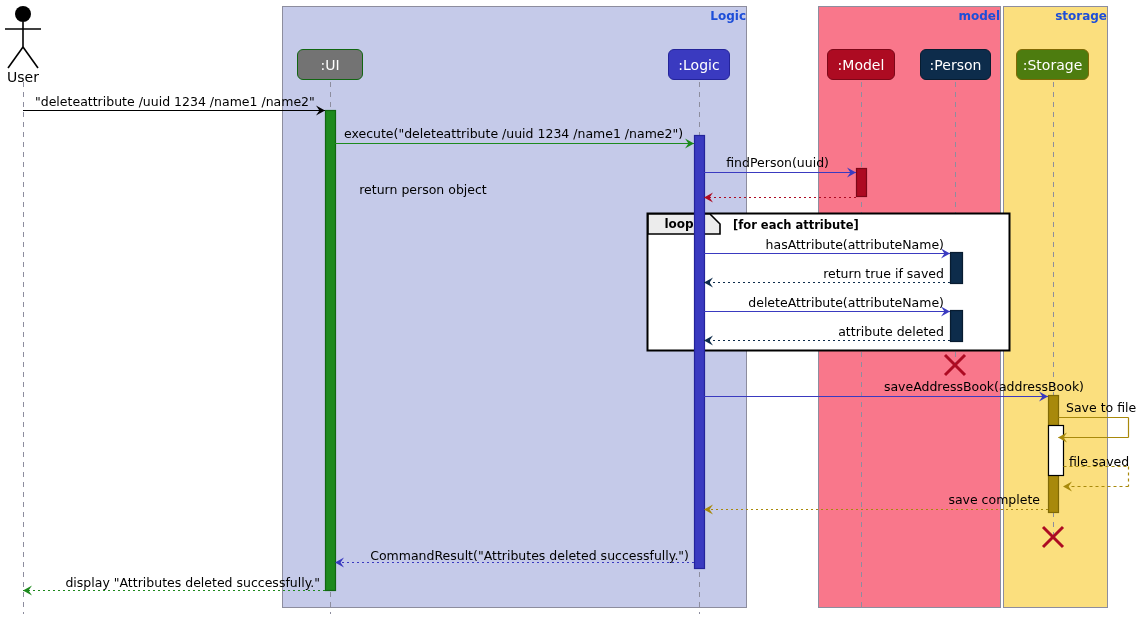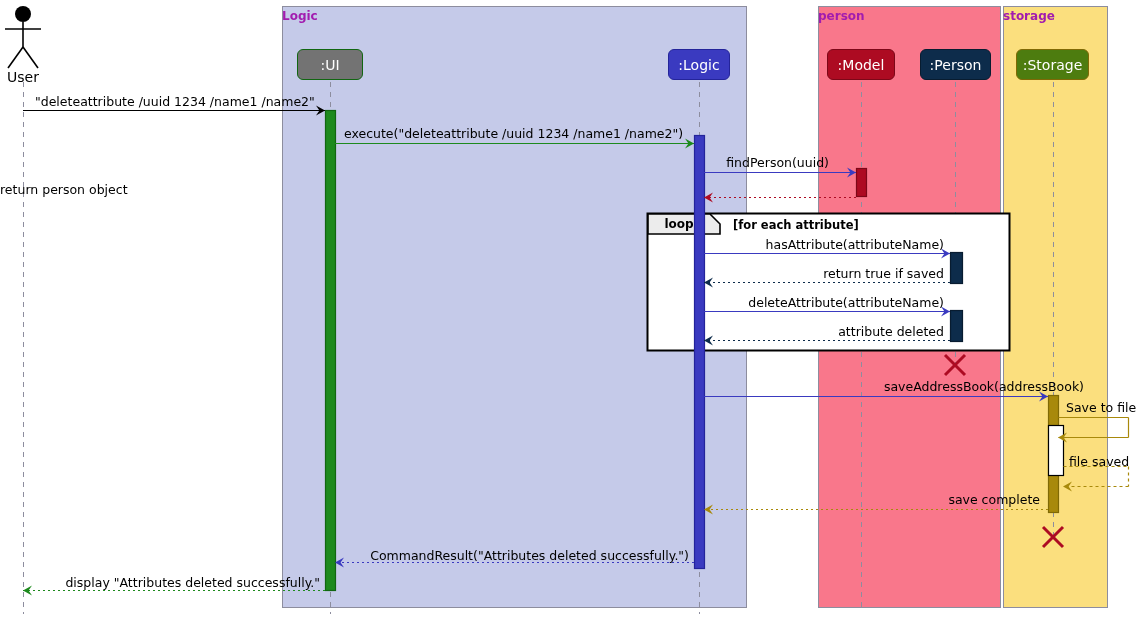--- a/index.html
+++ b/index.html
@@ -1,19 +1,19 @@
 <!DOCTYPE html>
 <html><head>
 <meta charset="utf-8">
 <style>
   html,body{margin:0;padding:0;background:#ffffff;}
   body{font-family:"DejaVu Sans","Liberation Sans",sans-serif;}
   #diagram{position:relative;width:1145px;height:619px;overflow:hidden;background:#fff;}
   #svg-layer{position:absolute;left:0;top:0;width:1145px;height:619px;}
-  .grp-title{position:absolute;font-weight:bold;font-size:12px;color:#a21caf;text-align:left;}
+  .grp-title{position:absolute;font-weight:bold;font-size:12px;color:#1d4ed8;text-align:right;}
   .participant{position:absolute;border-radius:6px;color:#fff;font-size:14px;
     display:flex;align-items:center;justify-content:center;box-sizing:border-box;}
   .msg-label{position:absolute;font-size:12.5px;color:#000;white-space:nowrap;}
   .actor-label{position:absolute;font-size:14px;color:#000;white-space:nowrap;}
   .frag-label{position:absolute;font-size:12px;font-weight:bold;color:#000;white-space:nowrap;}
   .frag-guard{position:absolute;font-size:11.5px;font-weight:bold;color:#000;white-space:nowrap;}
 </style>
 </head>
 <body>
 
@@ -73,34 +73,34 @@
       <line x1="1063.5" y1="466.5" x2="1128.5" y2="466.5" stroke="#a8890b" stroke-width="1.2" fill="none" stroke-dasharray="3,3"></line>
       <line x1="1128.5" y1="466.5" x2="1128.5" y2="486.5" stroke="#a8890b" stroke-width="1.2" fill="none" stroke-dasharray="3,3"></line>
       <line x1="1128.5" y1="486.5" x2="1063.5" y2="486.5" stroke="#a8890b" stroke-width="1.2" fill="none" stroke-dasharray="3,3"></line>
       <polygon points="1063,486.5 1072,481.5 1068.58,486.5 1072,491.5" fill="#a8890b"></polygon>
       <line x1="945" y1="355" x2="965" y2="375" stroke="#ad0b22" stroke-width="3"></line>
       <line x1="965" y1="355" x2="945" y2="375" stroke="#ad0b22" stroke-width="3"></line>
       <line x1="1043" y1="527" x2="1063" y2="547" stroke="#ad0b22" stroke-width="3"></line>
       <line x1="1063" y1="527" x2="1043" y2="547" stroke="#ad0b22" stroke-width="3"></line>
     </svg>
 <div class="grp-title" style="left:282px;top:8px;width:464px;line-height:16px;">Logic</div>
-    <div class="grp-title" style="left:818px;top:8px;width:182px;line-height:16px;">person</div>
+    <div class="grp-title" style="left:818px;top:8px;width:182px;line-height:16px;">model</div>
     <div class="grp-title" style="left:1003px;top:8px;width:104px;line-height:16px;">storage</div>
     <div class="actor-label" style="left:0px;top:69px;width:46px;text-align:center;">User</div>
     <div class="frag-label" style="left:648px;top:217px;width:62px;text-align:center;">loop</div>
     <div class="frag-guard" style="left:733px;top:218px;">[for each attribute]</div>
     <div class="participant" style="left:297px;top:49px;width:66px;height:31px;background:#737373;border:1.5px solid #116611;">:UI</div>
     <div class="participant" style="left:668px;top:49px;width:62px;height:31px;background:#3a3ac0;border:1.5px solid #24249a;">:Logic</div>
     <div class="participant" style="left:827px;top:49px;width:68px;height:31px;background:#ad0b22;border:1.5px solid #7d0718;">:Model</div>
     <div class="participant" style="left:920px;top:49px;width:71px;height:31px;background:#0d2c4b;border:1.5px solid #081c30;">:Person</div>
     <div class="participant" style="left:1016px;top:49px;width:73px;height:31px;background:#4d7c0f;border:1.5px solid #806905;">:Storage</div>
     <div class="msg-label" style="left:35px;top:94px;">"deleteattribute /uuid 1234 /name1 /name2"</div>
     <div class="msg-label" style="left:344px;top:126px;">execute("deleteattribute /uuid 1234 /name1 /name2")</div>
     <div class="msg-label" style="left:0px;top:155px;width:829px;text-align:right;">findPerson(uuid)</div>
-    <div class="msg-label" style="left:0px;top:182px;width:846px;text-align:left;">return person object</div>
+    <div class="msg-label" style="left:0px;top:182px;width:846px;text-align:center;">return person object</div>
     <div class="msg-label" style="left:0px;top:237px;width:944px;text-align:right;">hasAttribute(attributeName)</div>
     <div class="msg-label" style="left:0px;top:266px;width:944px;text-align:right;">return true if saved</div>
     <div class="msg-label" style="left:0px;top:295px;width:944px;text-align:right;">deleteAttribute(attributeName)</div>
     <div class="msg-label" style="left:0px;top:324px;width:944px;text-align:right;">attribute deleted</div>
     <div class="msg-label" style="left:0px;top:379px;width:1040px;text-align:right;padding-left:44px;">saveAddressBook(addressBook)</div>
     <div class="msg-label" style="left:0px;top:492px;width:1040px;text-align:right;">save complete</div>
     <div class="msg-label" style="left:0px;top:548px;width:689px;text-align:right;">CommandResult("Attributes deleted successfully.")</div>
     <div class="msg-label" style="left:0px;top:575px;width:320px;text-align:right;">display "Attributes deleted successfully."</div>
     <div class="msg-label" style="left:1066px;top:400px;">Save to file</div>
     <div class="msg-label" style="left:1069px;top:454px;">file saved</div>

